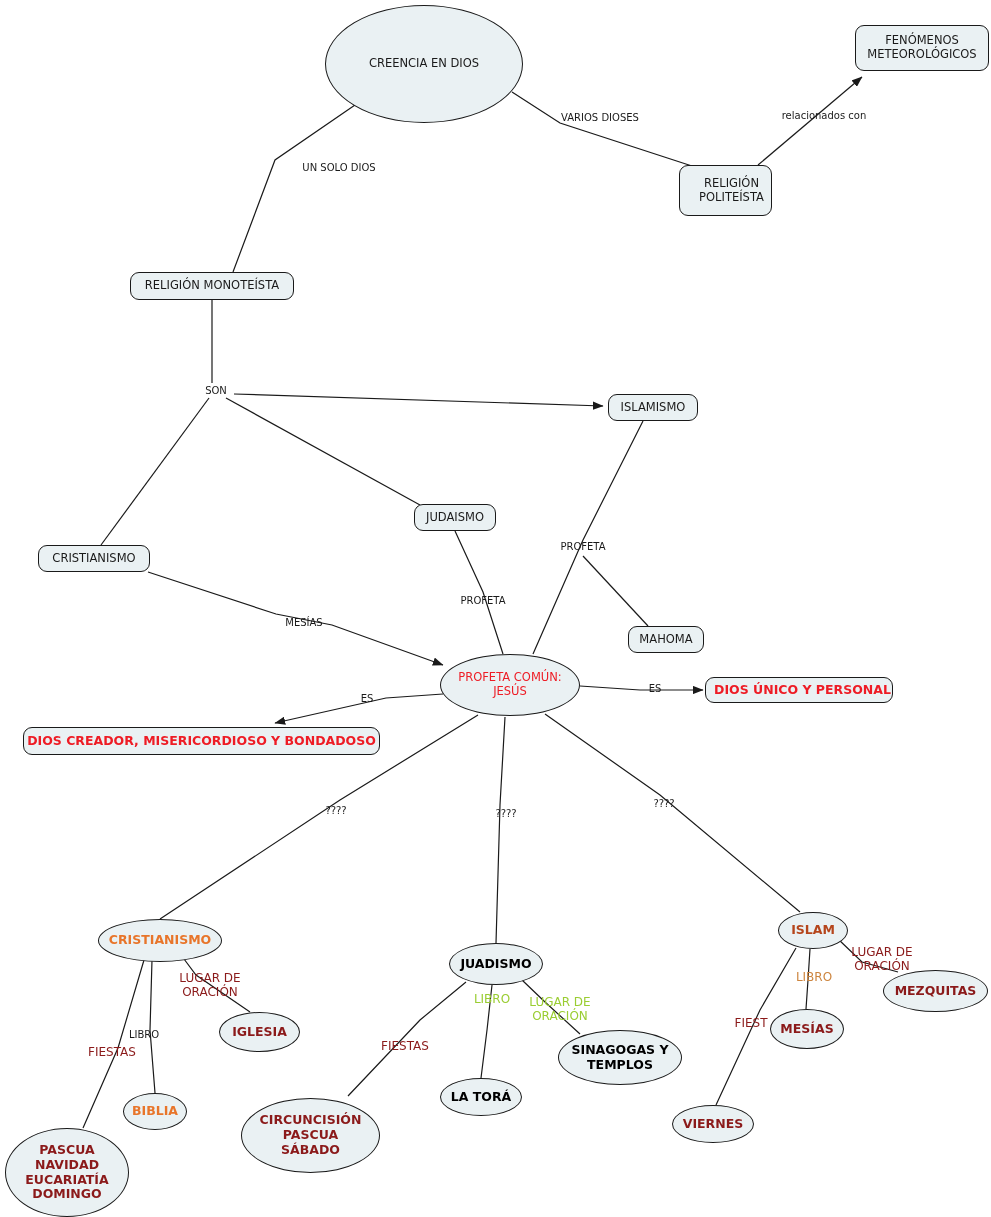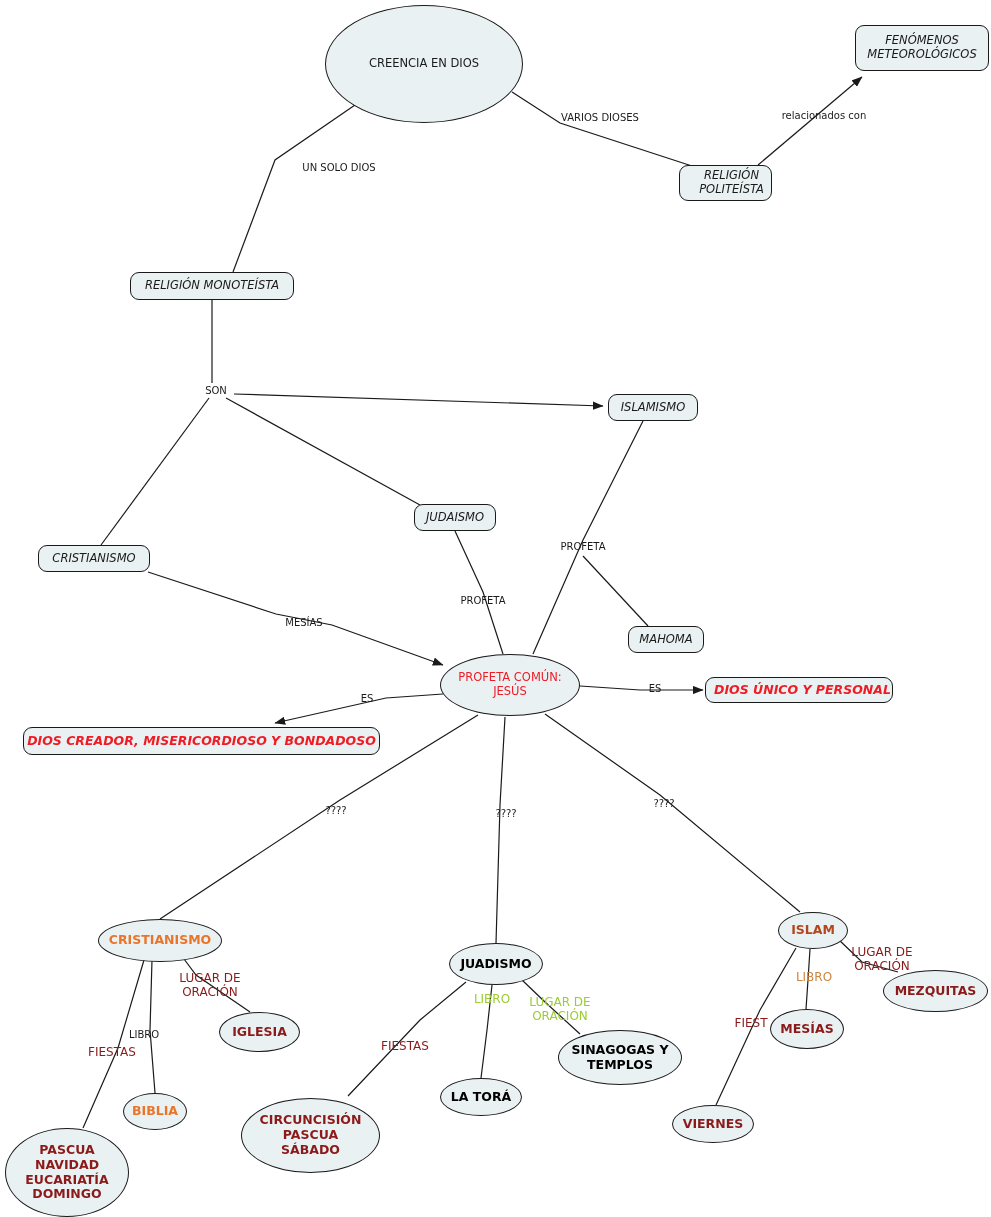--- a/index.html
+++ b/index.html
@@ -31,21 +31,20 @@
     align-items: center;
     justify-content: center;
     text-align: center;
     background: #eaf1f3;
     border: 1.4px solid #1a1a1a;
     line-height: 1.18;
     white-space: pre-line;
   }
   .node.box {
     border-radius: 9px;
-    font-style: italic;
   }
   .node.ellipse {
     border-radius: 50%;
   }
   
   .link-label {
     position: absolute;
     box-sizing: border-box;
     text-align: center;
     white-space: pre-line;
@@ -101,21 +100,21 @@
         <polyline points="466,982 420,1020 348,1096" fill="none" stroke="#1a1a1a" stroke-width="1.2"></polyline>
         <polyline points="838,939 862,962 898,972" fill="none" stroke="#1a1a1a" stroke-width="1.2"></polyline>
         <polyline points="810,949 808,980 806,1009" fill="none" stroke="#1a1a1a" stroke-width="1.2"></polyline>
         <polyline points="796,948 760,1010 716,1105" fill="none" stroke="#1a1a1a" stroke-width="1.2"></polyline>
       </g>
   </svg>
   <div id="nodes-group">
       <div class="node ellipse t-plain" style="left: 325px; top: 5px; width: 198px; height: 118px;">CREENCIA EN DIOS</div>
       <div class="node box t-plain" style="left: 855px; top: 25px; width: 134px; height: 46px;">FENÓMENOS
 METEOROLÓGICOS</div>
-      <div class="node box t-plain" style="left: 679px; top: 165px; width: 93px; height: 36px; padding-left: 12px;">RELIGIÓN
+      <div class="node box t-plain" style="left: 679px; top: 165px; width: 93px; height: 51px; padding-left: 12px;">RELIGIÓN
 POLITEÍSTA</div>
       <div class="node box t-plain" style="left: 130px; top: 272px; width: 164px; height: 28px;">RELIGIÓN MONOTEÍSTA</div>
       <div class="node box t-plain" style="left: 608px; top: 394px; width: 90px; height: 27px;">ISLAMISMO</div>
       <div class="node box t-plain" style="left: 414px; top: 504px; width: 82px; height: 27px;">JUDAISMO</div>
       <div class="node box t-plain" style="left: 38px; top: 545px; width: 112px; height: 27px;">CRISTIANISMO</div>
       <div class="node box t-plain" style="left: 628px; top: 626px; width: 76px; height: 27px;">MAHOMA</div>
       <div class="node ellipse t-red" style="left: 440px; top: 654px; width: 140px; height: 62px;">PROFETA COMÚN:
 JESÚS</div>
       <div class="node box t-redbold" style="left: 705px; top: 677px; width: 188px; height: 26px; padding-left: 7px;">DIOS ÚNICO Y PERSONAL</div>
       <div class="node box t-redbold" style="left: 23px; top: 727px; width: 357px; height: 28px;">DIOS CREADOR, MISERICORDIOSO Y BONDADOSO</div>

